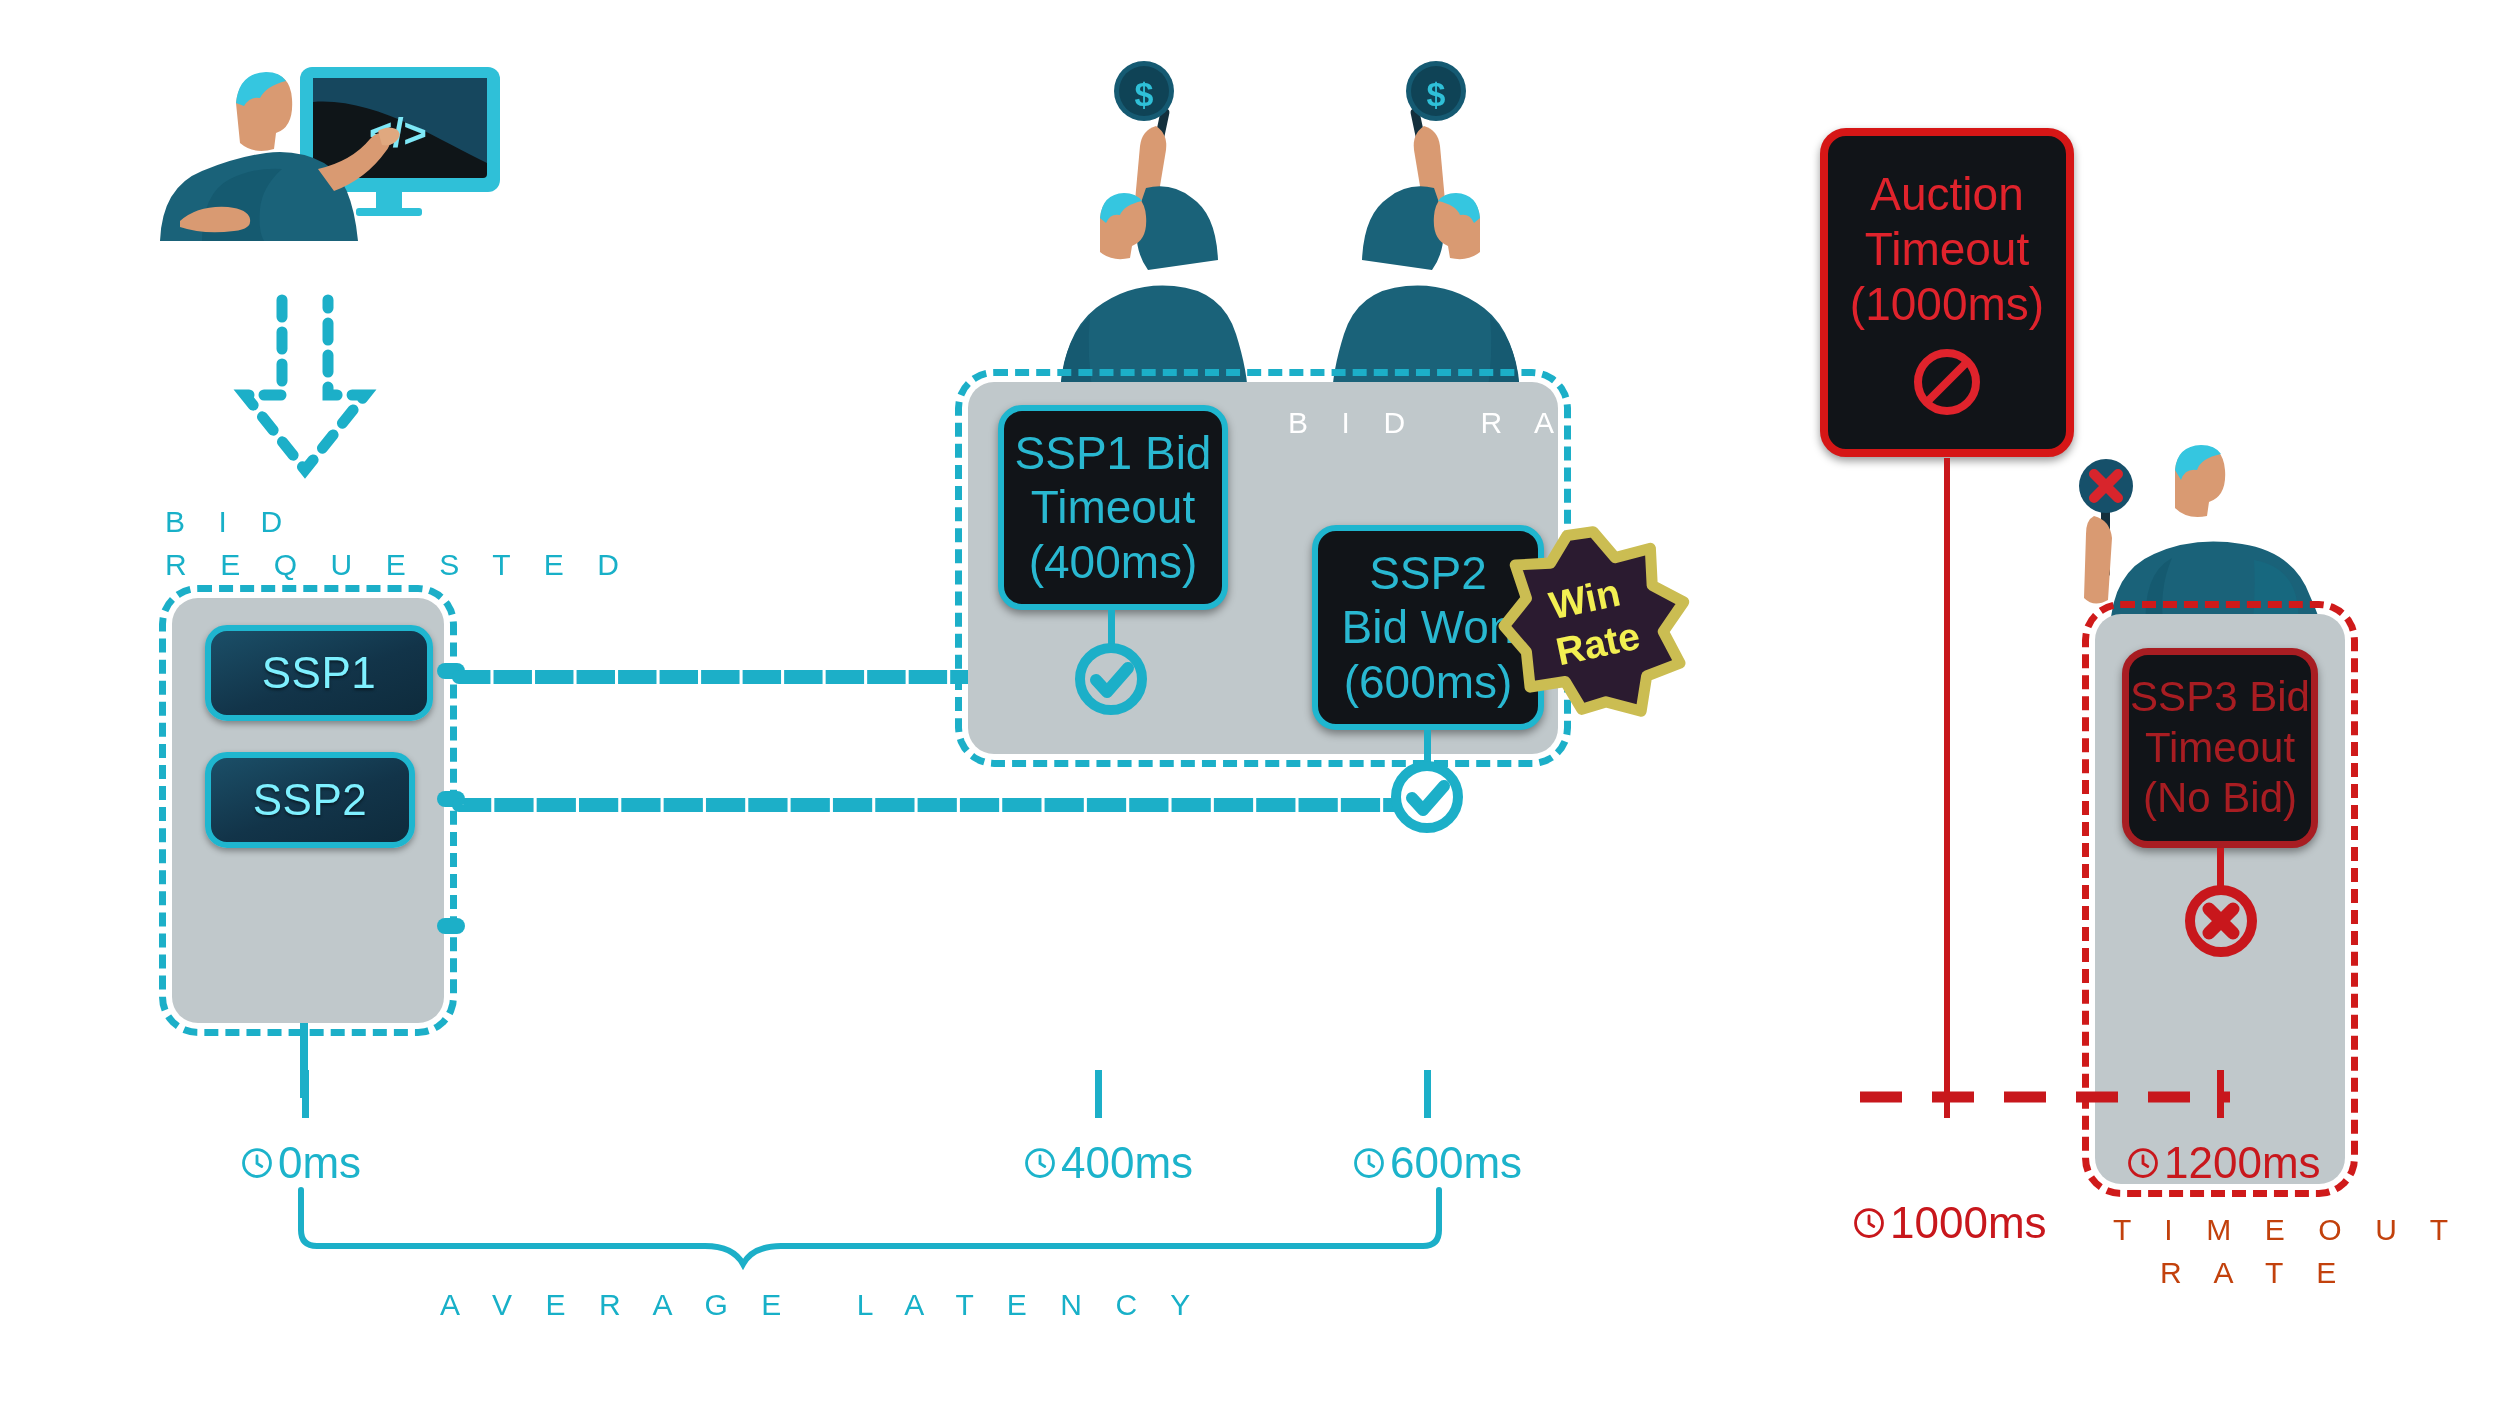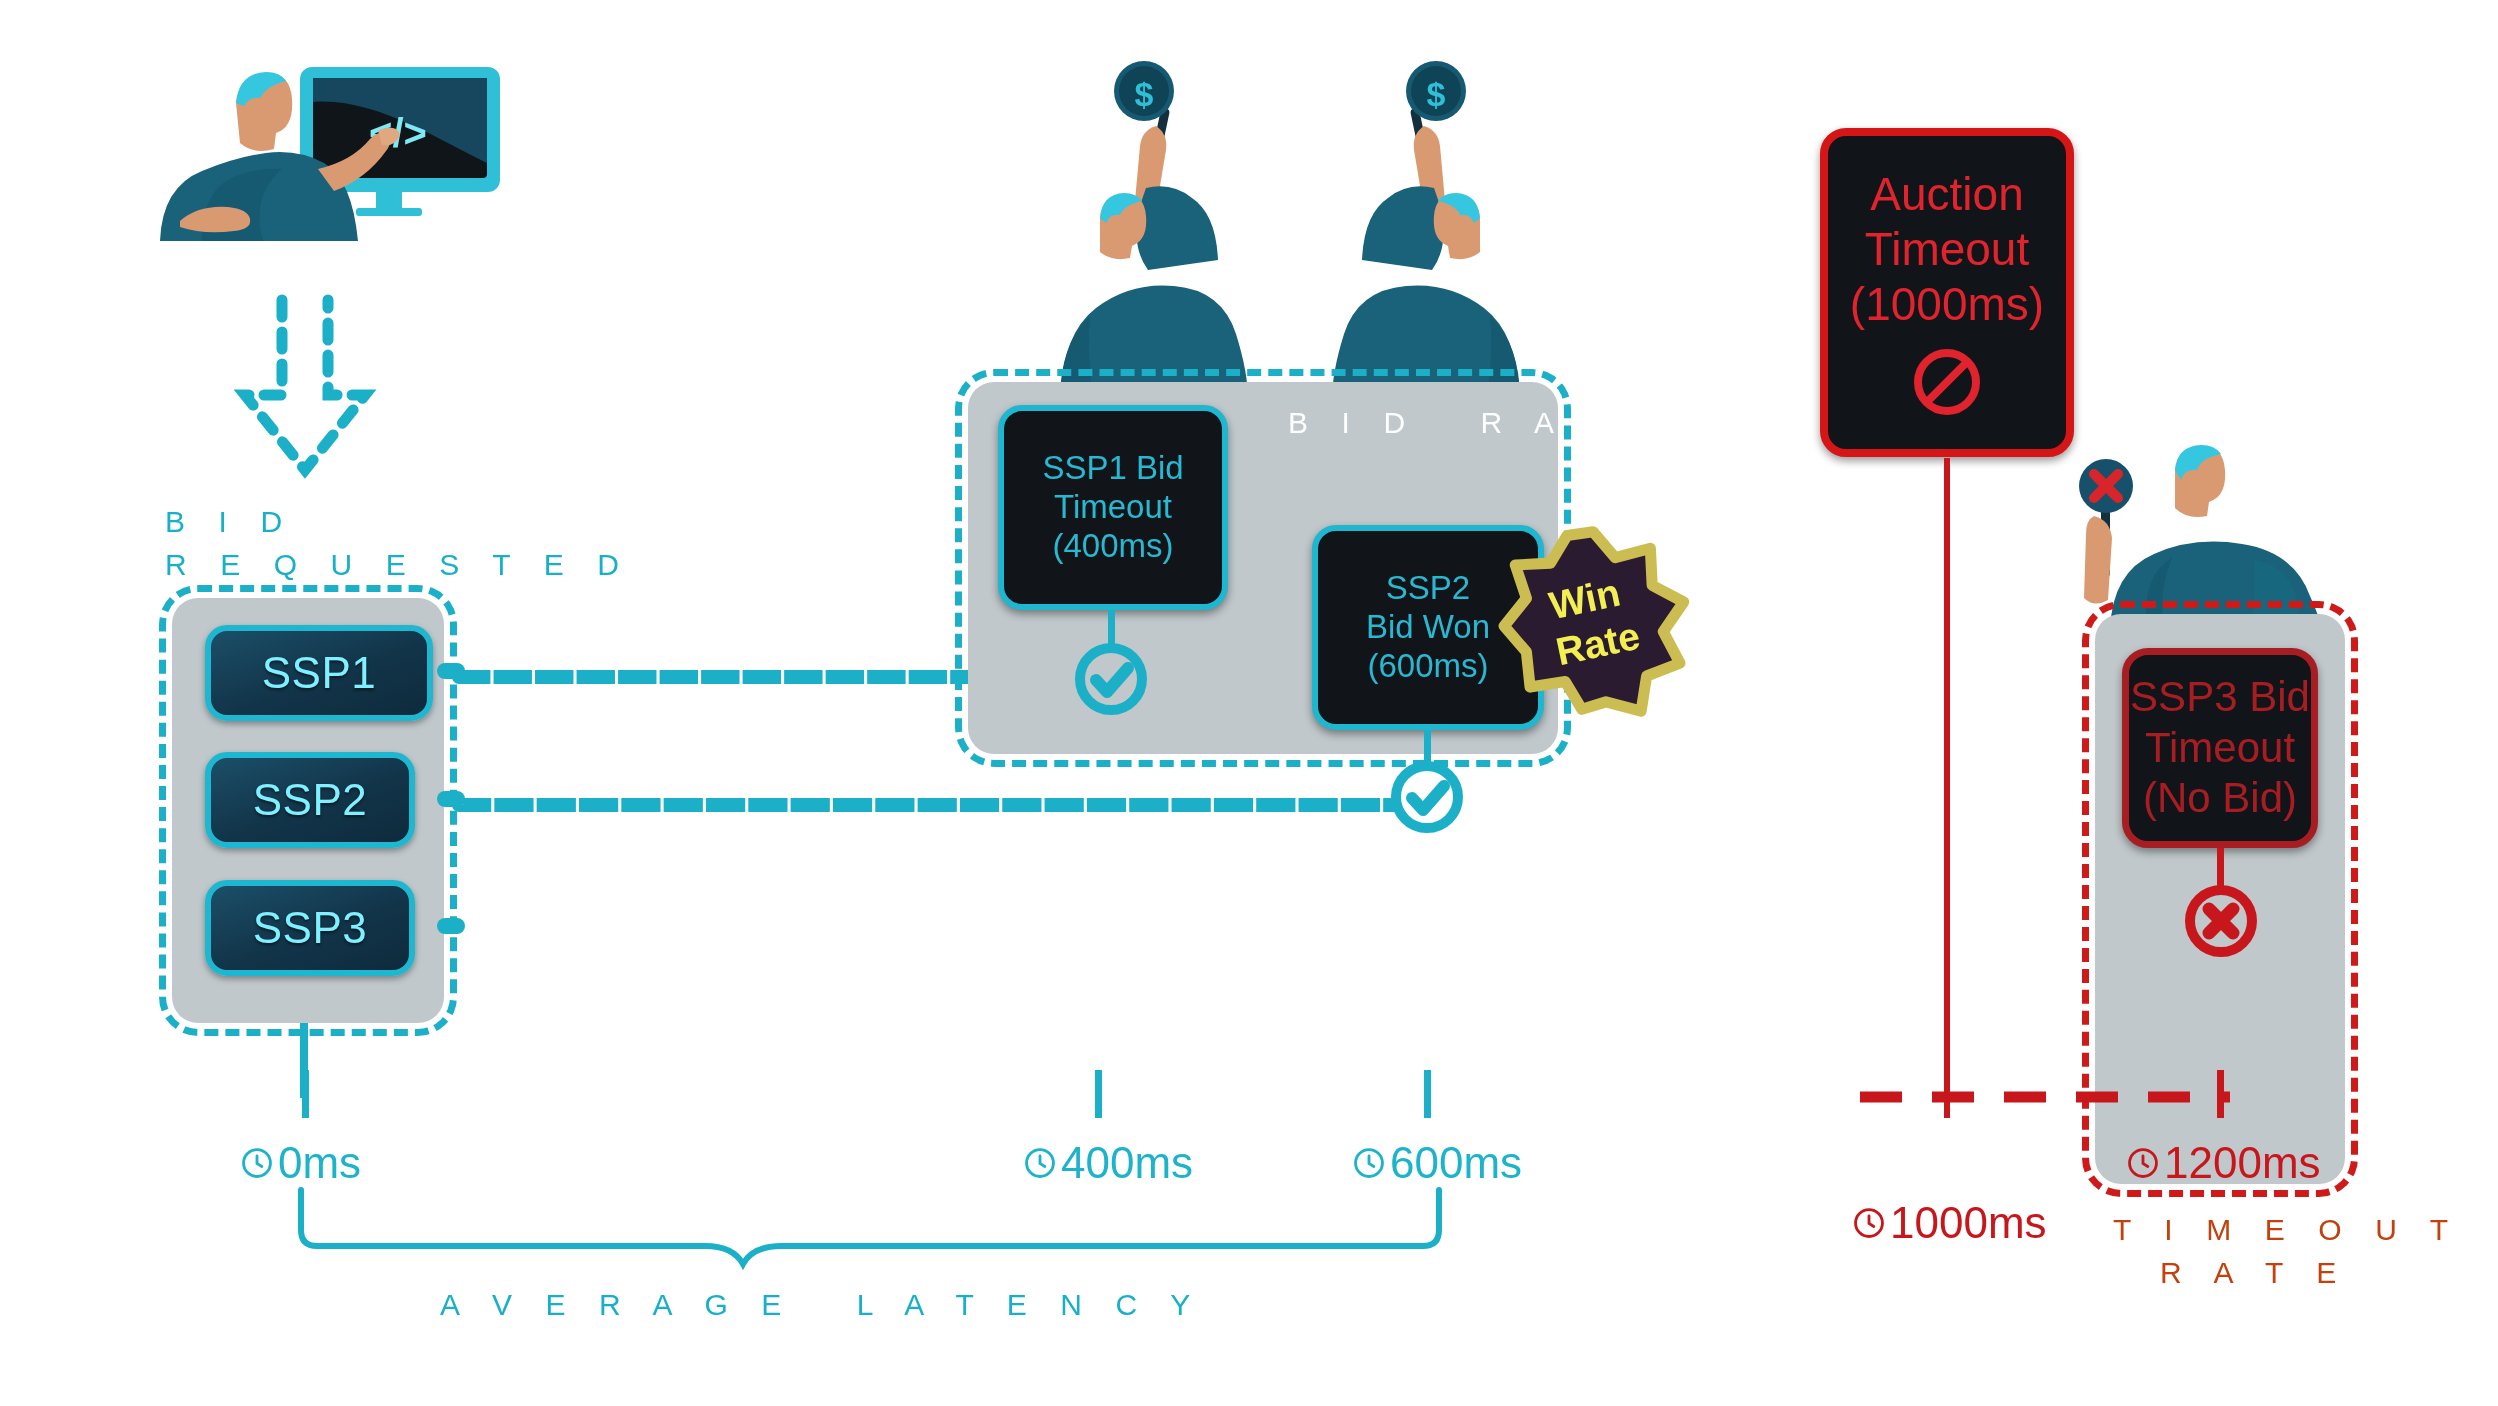--- a/index.html
+++ b/index.html
@@ -36,21 +36,21 @@
   
   .card-cyan{
     background:#111418;
     border:6px solid #1fb6cf;
     border-radius:24px;
     color:#29b8d1;
     box-sizing:border-box;
     display:flex;flex-direction:column;align-items:center;justify-content:center;
     line-height:1.18;
     text-align:center;
-    font-size:33px;
+    font-size:46px;
     box-shadow:0 4px 8px rgba(0,0,0,.4);
   }
   
   .card-red{
     background:#111418;
     border:8px solid #d61616;
     border-radius:26px;
     color:#e0232c;
     box-sizing:border-box;
     display:flex;flex-direction:column;align-items:center;justify-content:center;
@@ -122,23 +122,20 @@
   <div class="abs caption" style="left:165px;top:505px;">B I D</div>
   <div class="abs caption" style="left:165px;top:548px;">R E Q U E S T E D</div>
 
   <div class="abs gray-panel dash-cyan" style="left:172px;top:598px;width:272px;height:425px;"></div>
 
   <div class="abs ssp-tile" style="left:205px;top:625px;width:228px;height:96px;">
     <span>SSP1</span>
   </div>
   <div class="abs ssp-tile" style="left:205px;top:752px;width:210px;height:96px;">
     <span>SSP2</span>
-  </div>
-  <div class="abs ssp-tile" style="left:205px;top:880px;width:210px;height:96px;">
-    <span>SSP3</span>
   </div>
 
   <div class="abs" style="left:437px;top:663px;width:28px;height:16px;border-radius:8px;background:#1cafc8;"></div>
   <div class="abs" style="left:437px;top:791px;width:28px;height:16px;border-radius:8px;background:#1cafc8;"></div>
   <div class="abs" style="left:437px;top:918px;width:28px;height:16px;border-radius:8px;background:#1cafc8;"></div>
 
   <div class="abs" style="left:300px;top:1023px;width:8px;height:75px;background:#1cafc8;"></div>
 
   <div class="abs run" style="left:452px;top:670px;width:640px;"></div>
 

